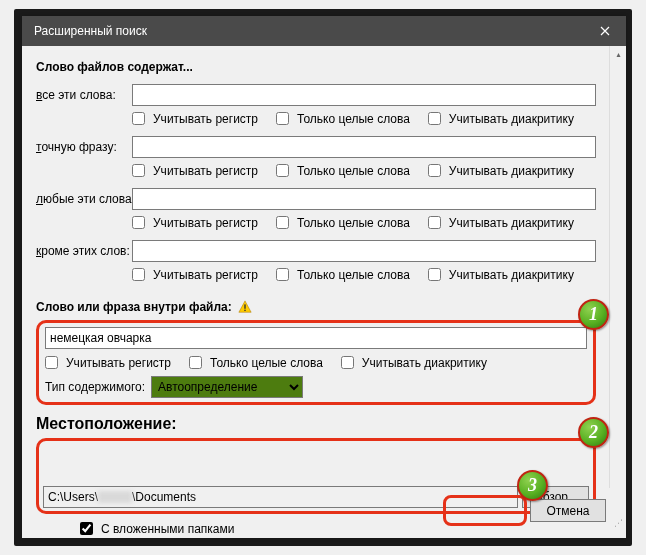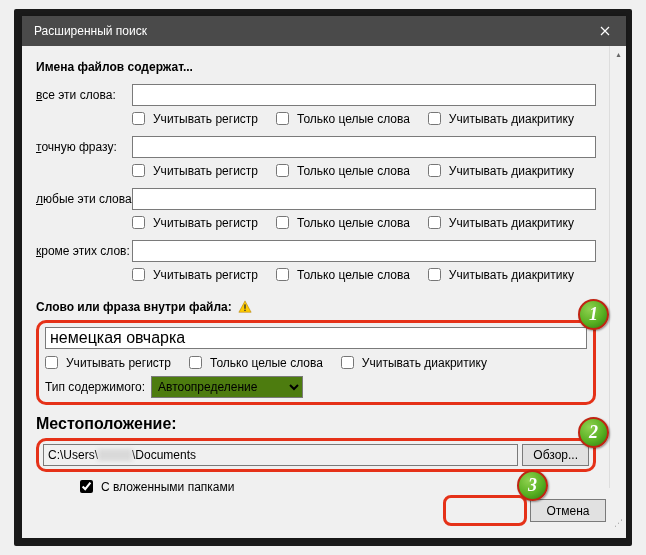--- a/index.html
+++ b/index.html
@@ -144,21 +144,21 @@
     font-style: italic;
     box-shadow: 1px 1px 2px rgba(0,0,0,0.4);
     font-family: Georgia, serif;
   }
   .phrase-input {
     width: 100%;
     height: 22px;
     border: 1px solid #7a7a7a;
     padding: 0 4px;
     font-family: inherit;
-    font-size: 16px;
+    font-size: 12px;
     margin-bottom: 5px;
   }
   .type-row {
     display: flex;
     align-items: center;
     gap: 6px;
     margin-top: 4px;
   }
   select.type-sel {
     height: 22px;
@@ -171,20 +171,21 @@
   }
   .loc-header {
     font-weight: bold;
     font-size: 16px;
     margin-bottom: 5px;
     margin-top: 10px;
   }
   .loc-row {
     display: flex;
     gap: 4px;
+    margin-top: 42px;
   }
   .loc-input {
     flex: 1;
     height: 22px;
     border: 1px solid #7a7a7a;
     padding: 0 4px;
     font-family: inherit;
     font-size: 12px;
   }
   .browse-btn {
@@ -256,21 +257,21 @@
     </div>
   </div>
 
   <div class="content">
     <div class="scrollbar">
       <div class="arrow">▴</div>
     </div>
 
     <div class="inner-content">
 
-      <div class="section-header">Имена файлов содержат...</div>
+      <div class="section-header">Слово файлов содержат...</div>
 
       <div class="field-grid">
 
         <div class="field-label"><span class="underline-letter">в</span>се эти слова:</div>
         <input type="text" class="field-input" value="" style="">
         <div></div>
         <div class="check-row">
           <label class="chk">
               <input type="checkbox" style="">
               <span>Учитывать регистр</span>

